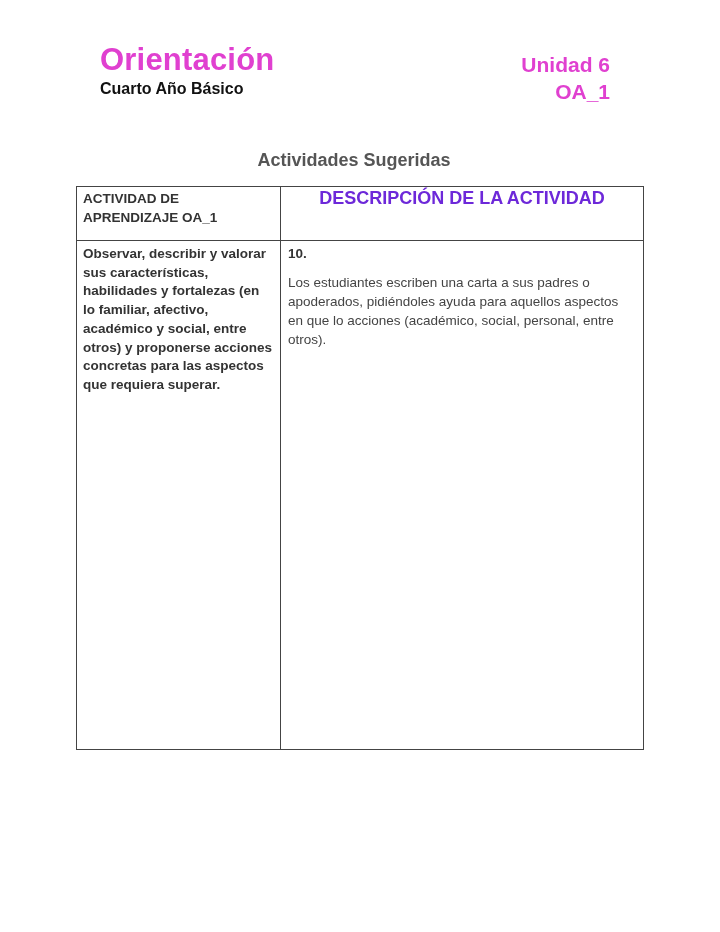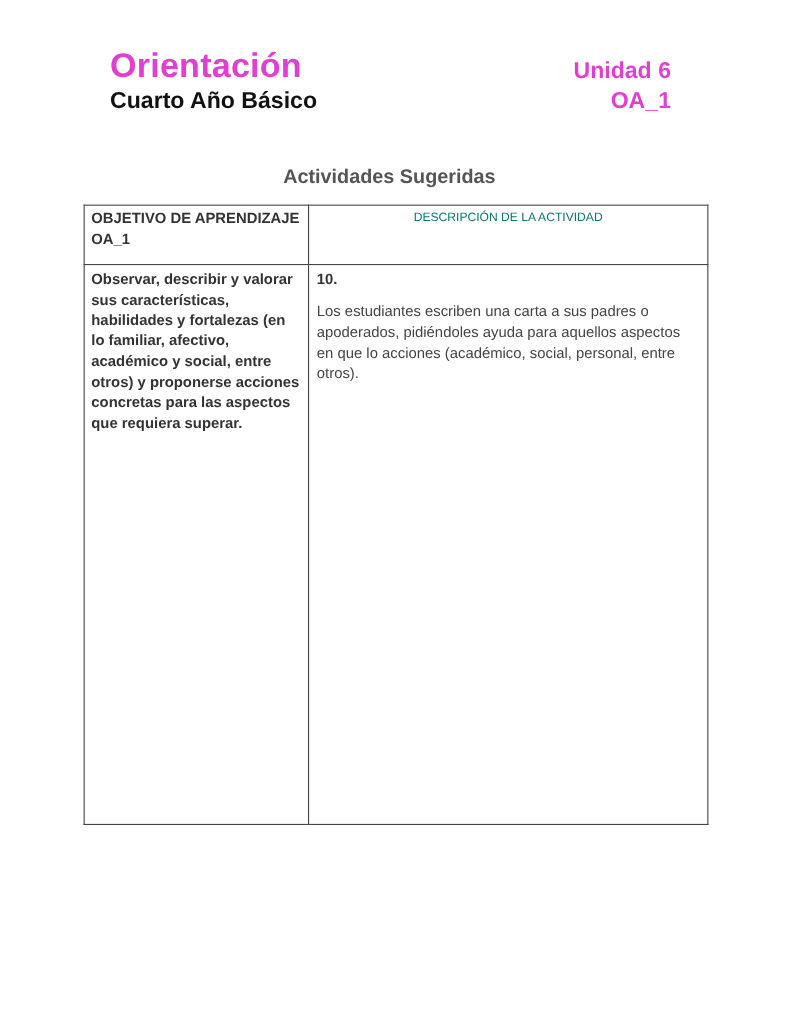--- a/index.html
+++ b/index.html
@@ -1,30 +1,30 @@
 <!DOCTYPE html>
 <html><head>
   <meta charset="utf-8">
   <style>
     html, body { margin: 0; padding: 0; background: #ffffff; }
     body { width: 720px; height: 932px; position: relative; overflow: hidden;
            font-family: "Liberation Sans", sans-serif; }
     .title-main { position: absolute; left: 100px; top: 42px; font-size: 31px; font-weight: bold;
                   color: #e040d0; letter-spacing: 0.2px; }
-    .title-sub { position: absolute; left: 100px; top: 80px; font-size: 21px; font-weight: bold; color: #111; }
+    .title-sub { position: absolute; left: 100px; top: 80px; font-size: 16px; font-weight: bold; color: #111; }
     .unit { position: absolute; right: 110px; top: 53px; font-size: 21px; font-weight: bold; color: #e040d0; text-align: right; }
     .oa { position: absolute; right: 110px; top: 80px; font-size: 21px; font-weight: bold; color: #e040d0; text-align: right; }
     .section-title { position: absolute; left: 0; width: 708px; top: 150px; text-align: center;
                      font-size: 18px; font-weight: bold; color: #555; }
     table.act { position: absolute; left: 76px; top: 186px; width: 568px; border-collapse: collapse;
                 table-layout: fixed; }
     table.act td, table.act th { border: 1.5px solid #444; vertical-align: top; padding: 0; }
     .hdr-left { width: 191px; height: 49px; text-align: left; padding: 2px 6px !important;
                 font-size: 13.5px; font-weight: bold; color: #333; line-height: 19px; }
-    .hdr-right { height: 49px; text-align: center; font-size: 11px; font-weight: normal; color: #0f766e;
+    .hdr-right { height: 49px; text-align: center; font-size: 18px; font-weight: bold; color: #6d28d9;
                  line-height: 19px; padding-top: 2px !important; }
     .body-left { height: 500px; padding: 4px 6px !important; font-size: 13.5px; font-weight: bold;
                  color: #333; line-height: 18.7px; }
     .body-right { height: 500px; padding: 4px 7px !important; color: #333; margin-top: 16px; }
     .act-num { font-size: 13.5px; font-weight: bold; line-height: 18px; }
     .act-desc { margin-top: 10px; font-size: 13.5px; line-height: 19px; color: #444; }
   </style>
 </head>
 <body>
 
@@ -33,21 +33,21 @@
   <div class="title-sub">Cuarto Año Básico</div>
   <div class="unit">Unidad 6</div>
   <div class="oa">OA_1</div>
 </div>
 
 <div class="section-title">Actividades Sugeridas</div>
 
 <table class="act">
   <tbody>
       <tr>
-    <th class="hdr-left">OBJETIVO DE APRENDIZAJE OA_1</th>
+    <th class="hdr-left">ACTIVIDAD DE APRENDIZAJE OA_1</th>
     <th class="hdr-right">DESCRIPCIÓN DE LA ACTIVIDAD</th>
   </tr>
   <tr>
     <td class="body-left">Observar, describir y valorar sus características, habilidades y fortalezas (en lo familiar, afectivo, académico y social, entre otros) y proponerse acciones concretas para las aspectos que requiera superar.</td>
     <td class="body-right">
       <div class="act-num">10.</div>
       <div class="act-desc">Los estudiantes escriben una carta a sus padres o apoderados, pidiéndoles ayuda para aquellos aspectos en que lo acciones (académico, social, personal, entre otros).</div>
     </td>
   </tr>
 </tbody>

